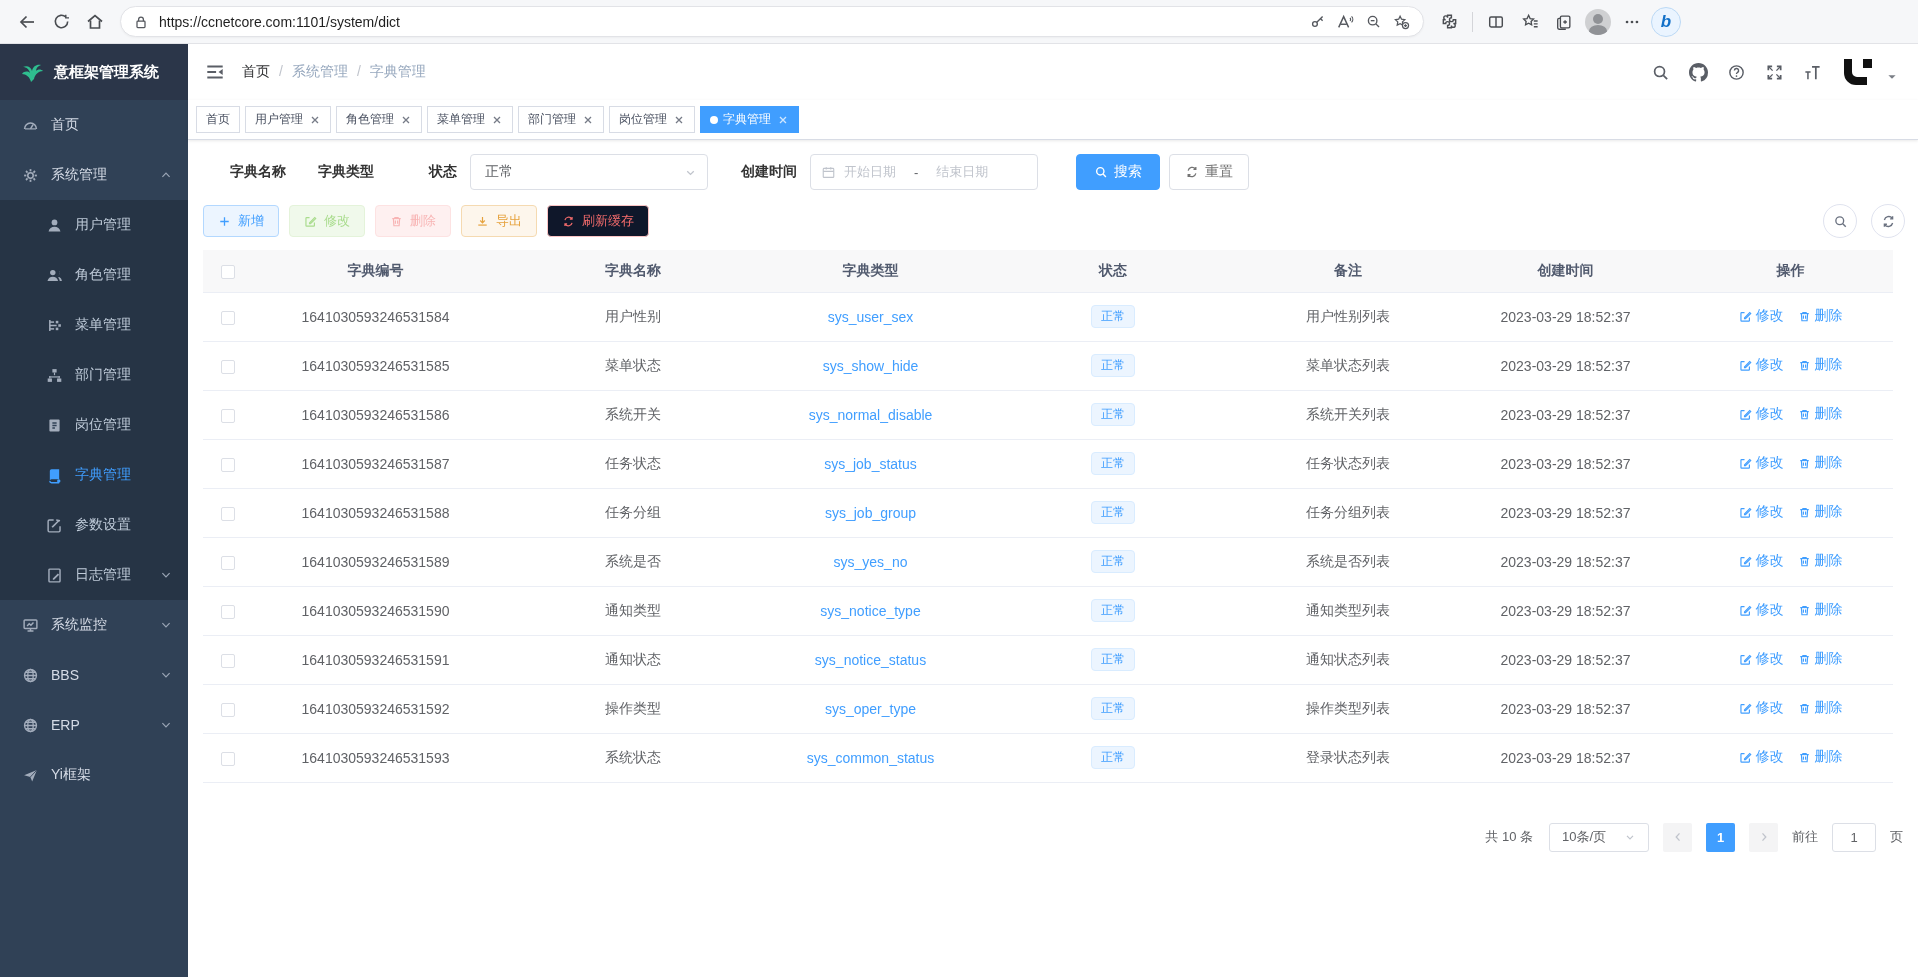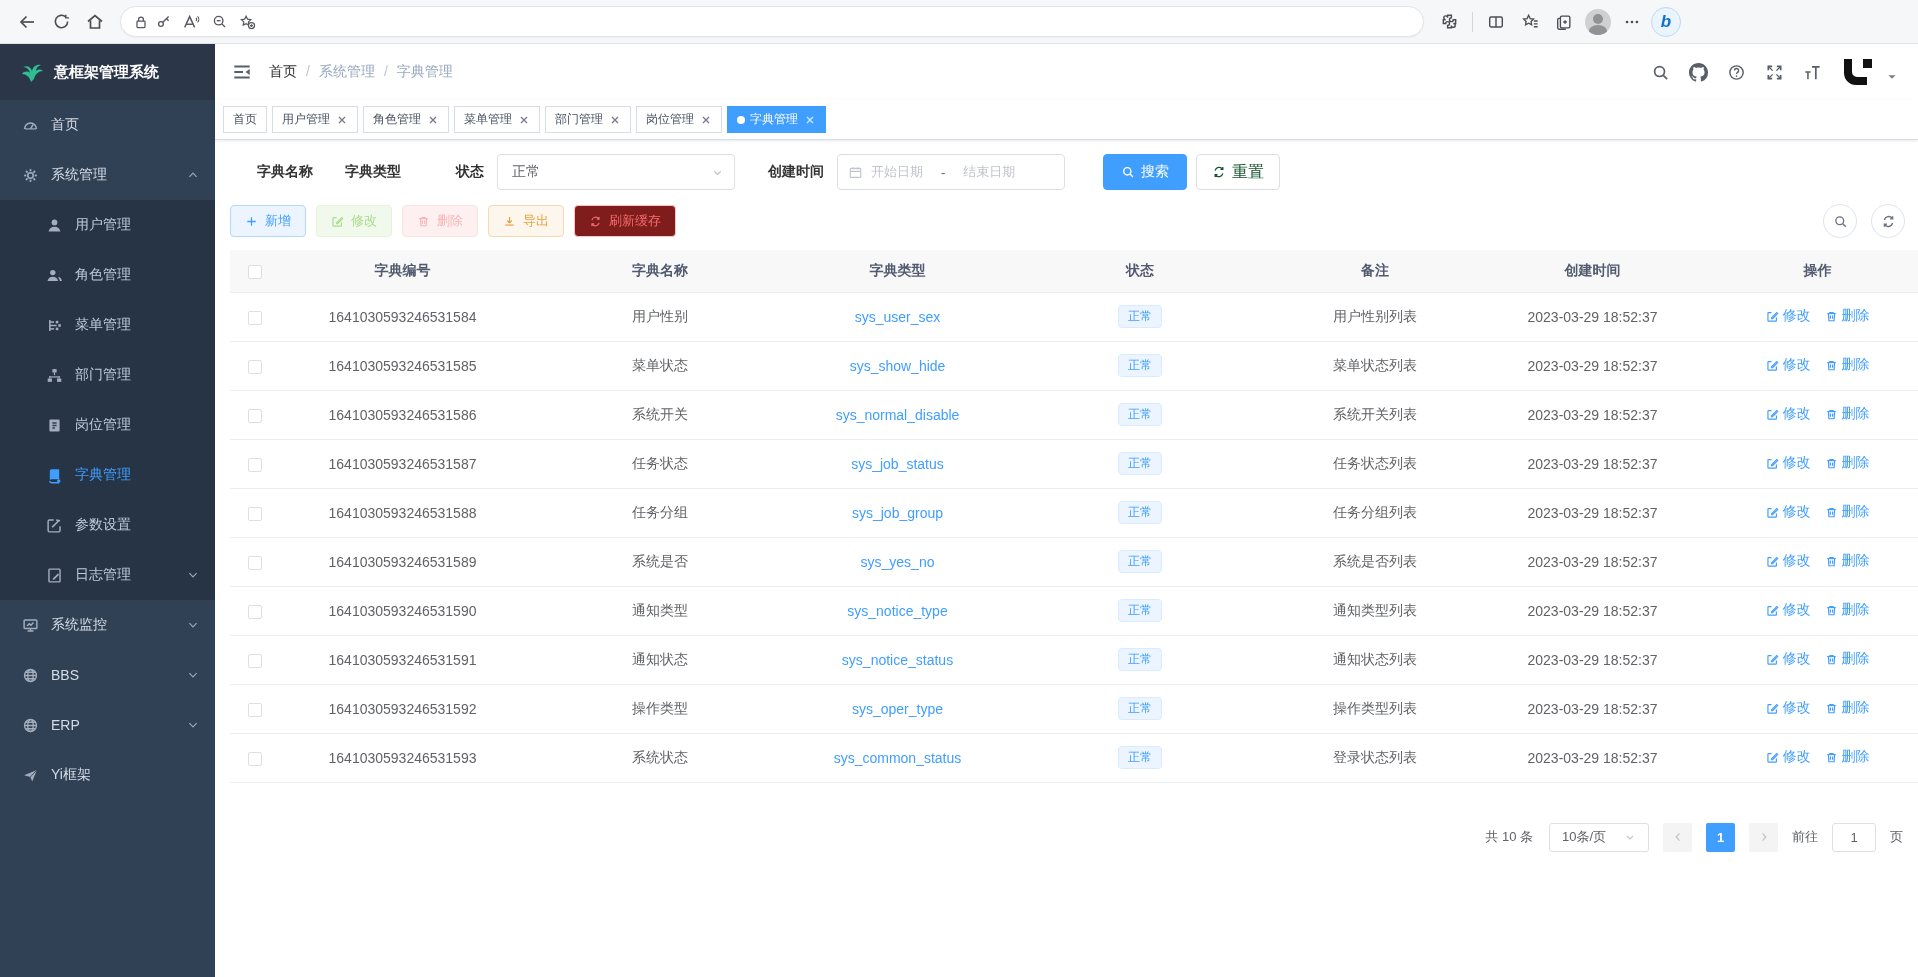--- a/index.html
+++ b/index.html
@@ -17,21 +17,21 @@
   .pill-icon{width:28px;height:28px;display:flex;align-items:center;justify-content:center;color:#55585e;flex:none;cursor:pointer;}
   .b-sep{width:1px;height:20px;background:#d4d5d9;margin:0 6px;flex:none;}
   .avatar-circle{width:26px;height:26px;border-radius:50%;background:#cfd0d2;position:relative;overflow:hidden;}
   .avatar-circle::before{content:"";position:absolute;left:8px;top:5px;width:10px;height:10px;border-radius:50%;background:#909296;}
   .avatar-circle::after{content:"";position:absolute;left:4px;top:16px;width:18px;height:12px;border-radius:50% 50% 0 0;background:#909296;}
   .bing-badge{width:30px;height:30px;border-radius:50%;background:#eaf4ff;border:1px solid #bcd9f5;display:flex;align-items:center;justify-content:center;
     color:#1270c8;font-weight:700;font-size:17px;font-style:italic;}
 
   
   .app{display:flex;height:933px;}
-  .sidebar{width:215px;flex:none;background:#304156;color:#cfd6e3;overflow:hidden;}
+  .sidebar{width:188px;flex:none;background:#304156;color:#cfd6e3;overflow:hidden;}
   .main{flex:1;display:flex;flex-direction:column;min-width:0;}
 
   
   .logo-row{height:56px;display:flex;align-items:center;padding-left:18px;background:#2b3649;}
   .logo-title{color:#fff;font-weight:700;font-size:15px;margin-left:10px;}
   .menu-item{height:50px;display:flex;align-items:center;position:relative;padding-left:22px;cursor:pointer;font-size:14px;}
   .menu-item .mi-icon{width:17px;height:17px;color:#a3adbc;flex:none;}
   .menu-item .mi-label{margin-left:12px;}
   .menu-item.sub{background:#263445;padding-left:46px;}
   .menu-item.root{color:#d5dbe6;}
@@ -68,31 +68,31 @@
   .f-input{height:36px;border:1px solid #dcdfe6;border-radius:4px;padding:0 12px;font-size:14px;color:#606266;outline:none;
     font-family:"Liberation Sans","DejaVu Sans",sans-serif;}
   .f-input::placeholder{color:#c0c4cc;}
   .g{display:flex;align-items:center;gap:13px;}
   .g2{margin-left:32px;} .g3{margin-left:55px;} .g4{margin-left:33px;}
   .sel{height:36px;border:1px solid #dcdfe6;border-radius:4px;display:flex;align-items:center;padding:0 10px 0 14px;color:#606266;cursor:pointer;background:#fff;}
   .sel .sel-arrow{margin-left:auto;width:13px;height:13px;color:#c0c4cc;}
   .daterange{width:228px;height:36px;border:1px solid #dcdfe6;border-radius:4px;display:flex;align-items:center;padding:0 10px;color:#c0c4cc;background:#fff;cursor:pointer;gap:8px;font-size:13px;}
   .daterange .cal{width:15px;height:15px;color:#c0c4cc;flex:none;}
   .btn-search{margin-left:38px;height:36px;border-radius:4px;background:#409eff;border:1px solid #409eff;color:#fff;display:inline-flex;align-items:center;gap:6px;padding:0 17px;font-size:14px;cursor:pointer;}
-  .btn-reset{margin-left:9px;height:36px;border-radius:4px;background:#fff;border:1px solid #dcdfe6;color:#14532d;display:inline-flex;align-items:center;gap:6px;padding:0 15px;font-size:16px;cursor:pointer;}
+  .btn-reset{margin-left:9px;height:36px;border-radius:4px;background:#fff;border:1px solid #dcdfe6;color:#737373;display:inline-flex;align-items:center;gap:6px;padding:0 15px;font-size:14px;cursor:pointer;}
   .btn-ic{width:14px;height:14px;}
 
   .toolbar{margin-top:14px;display:flex;align-items:center;}
   .tb{height:32px;border-radius:4px;display:inline-flex;align-items:center;gap:7px;padding:0 14px;font-size:13px;margin-right:10px;cursor:pointer;border:1px solid;}
   .tb-ic{width:13px;height:13px;}
   .tb-add{color:#409eff;background:#ecf5ff;border-color:#b3d8ff;}
   .tb-edit{color:#a9dc8d;background:#f0f9eb;border-color:#e4f3da;}
   .tb-del{color:#f8b4b4;background:#fef0f0;border-color:#fde2e2;}
   .tb-exp{color:#e6a23c;background:#fdf6ec;border-color:#f5dab1;}
-  .tb-cache{color:#f56c6c;background:#7f1d1d;border-color:#fbc4c4;}
+  .tb-cache{color:#f56c6c;background:#0f172a;border-color:#fbc4c4;}
   .tool-right{margin-left:auto;display:flex;gap:14px;}
   .circle-btn{width:34px;height:34px;border-radius:50%;border:1px solid #e0e3ef;background:#fff;display:flex;align-items:center;justify-content:center;color:#6b7280;cursor:pointer;}
   .circle-btn svg{width:15px;height:15px;}
 
   
   table.grid{margin-top:12px;width:1690px;border-collapse:collapse;table-layout:fixed;font-size:14px;}
   .grid th{height:42px;background:#f8f8f9;color:#515a6e;font-weight:700;border-bottom:1px solid #ebeef5;text-align:center;}
   .grid td{height:49px;border-bottom:1px solid #ebeef5;text-align:center;color:#606266;}
   .grid td.c-name,.grid td.c-remark{color:#606266;}
   .checkbox{display:inline-block;width:14px;height:14px;border:1px solid #dcdfe6;border-radius:2px;background:#fff;cursor:pointer;vertical-align:middle;}
@@ -135,20 +135,21 @@
           <path d="M3 9.5 10 3.5l7 6"></path>
           <path d="M5.5 8.5V16h9V8.5"></path>
         </svg>
     </div>
 
     <div class="url-pill">
       <svg width="16" height="16" viewBox="0 0 20 20" fill="none" stroke="#55585e" stroke-width="1.6">
           <rect x="5" y="9" width="10" height="8" rx="1"></rect>
           <path d="M7 9V6.8a3 3 0 0 1 6 0V9"></path>
         </svg>
+      <span class="url-text">https://ccnetcore.com:1101/system/dict</span>
       <div class="pill-icon">
         <svg width="17" height="17" viewBox="0 0 20 20" fill="none" stroke="currentColor" stroke-width="1.6">
             <circle cx="7" cy="13" r="2.8"></circle>
             <path d="M9.2 10.8 16 4M13.5 6.5 16 9"></path>
           </svg>
       </div>
       <div class="pill-icon">
         <svg width="18" height="18" viewBox="0 0 20 20" fill="none" stroke="currentColor" stroke-width="1.6">
             <path d="M3 16 8.5 4 14 16"></path>
             <path d="M5 12.5h7"></path>

